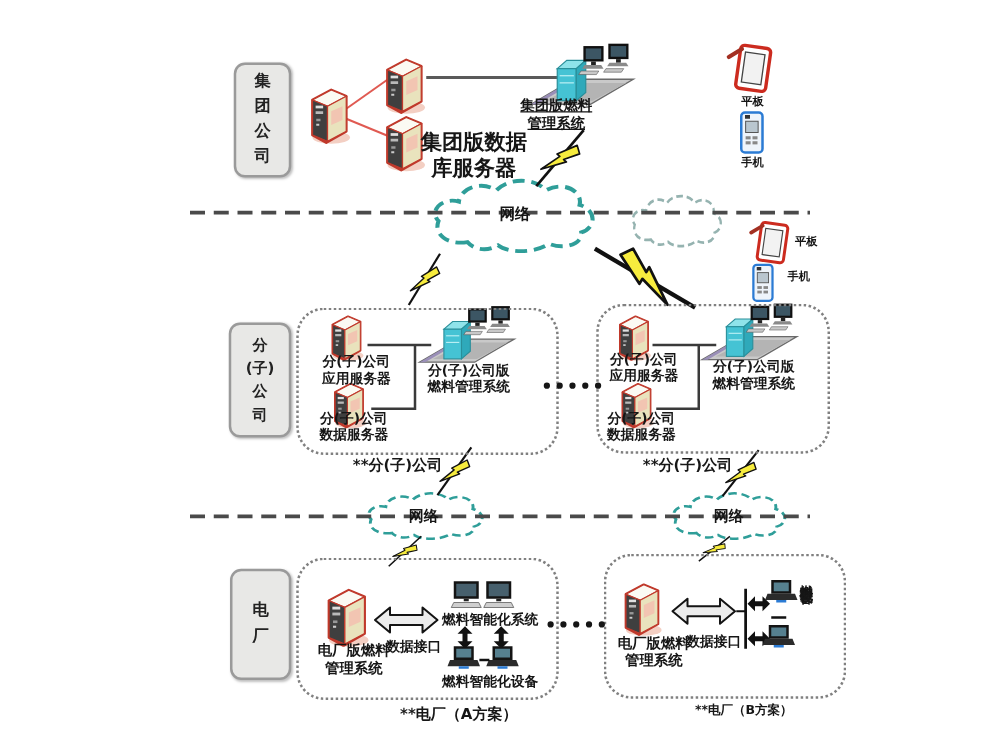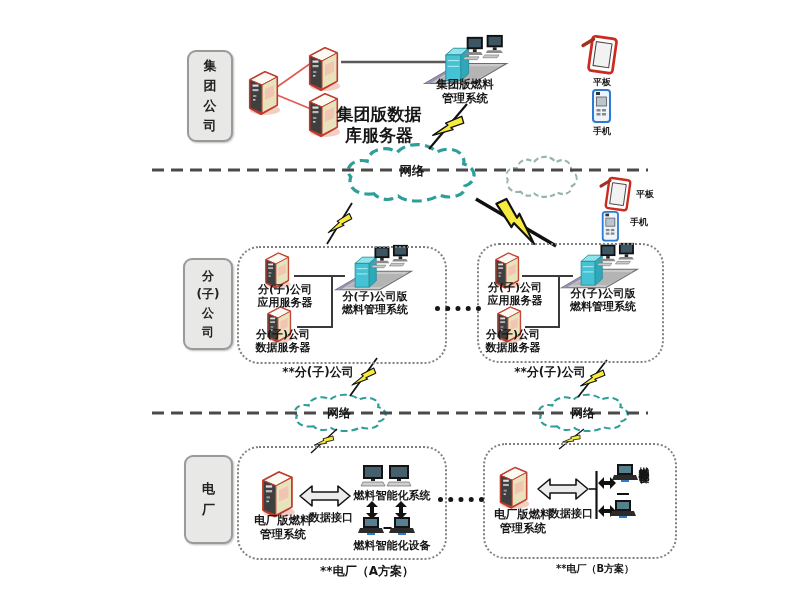--- a/index.html
+++ b/index.html
@@ -189,21 +189,21 @@
 公
 司</span>
     </div>
 <div class="sidebox" style="left:184px;top:455px;width:45px;height:85px;">
   <span>电
 厂</span>
     </div>
 
 <div class="lbl" style="left:332px;top:75px;width:94px;font-size:17px;margin-top:29px;">集团版数据
 库服务器</div>
-<div class="lbl" style="left:422px;top:77px;width:86px;font-size:11.5px;">集团版燃料
+<div class="lbl" style="left:402px;top:77px;width:86px;font-size:11.5px;text-decoration:underline;">集团版燃料
 管理系统</div>
 <div class="lbl" style="left:582px;top:77px;width:40px;font-size:9px;">平板</div>
 <div class="lbl" style="left:582px;top:126px;width:40px;font-size:9px;">手机</div>
 
 <div class="lbl" style="left:386px;top:163px;width:52px;font-size:12.5px;">网络</div>
 <div class="lbl" style="left:314px;top:406px;width:50px;font-size:12px;">网络</div>
 <div class="lbl" style="left:558px;top:406px;width:50px;font-size:12px;">网络</div>
 
 <div class="lbl" style="left:632px;top:189px;width:26px;font-size:9px;">平板</div>
 <div class="lbl" style="left:626px;top:217px;width:26px;font-size:9px;">手机</div>

